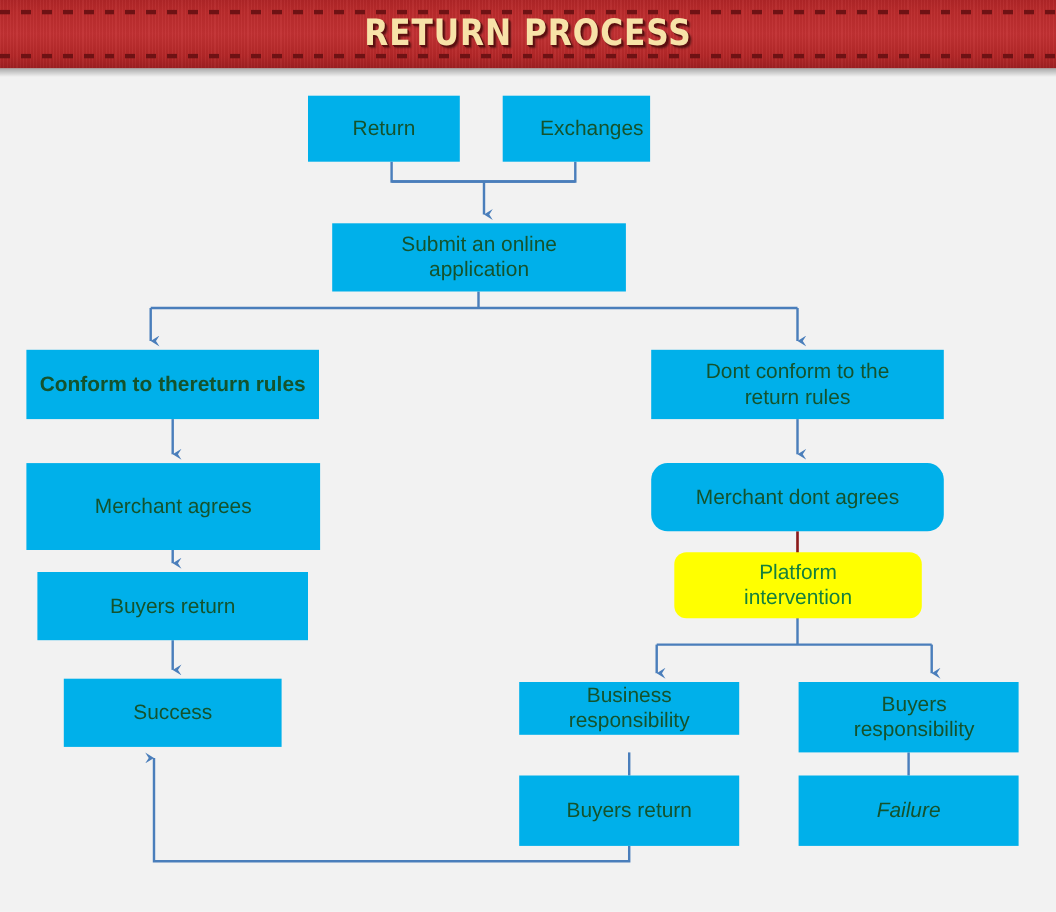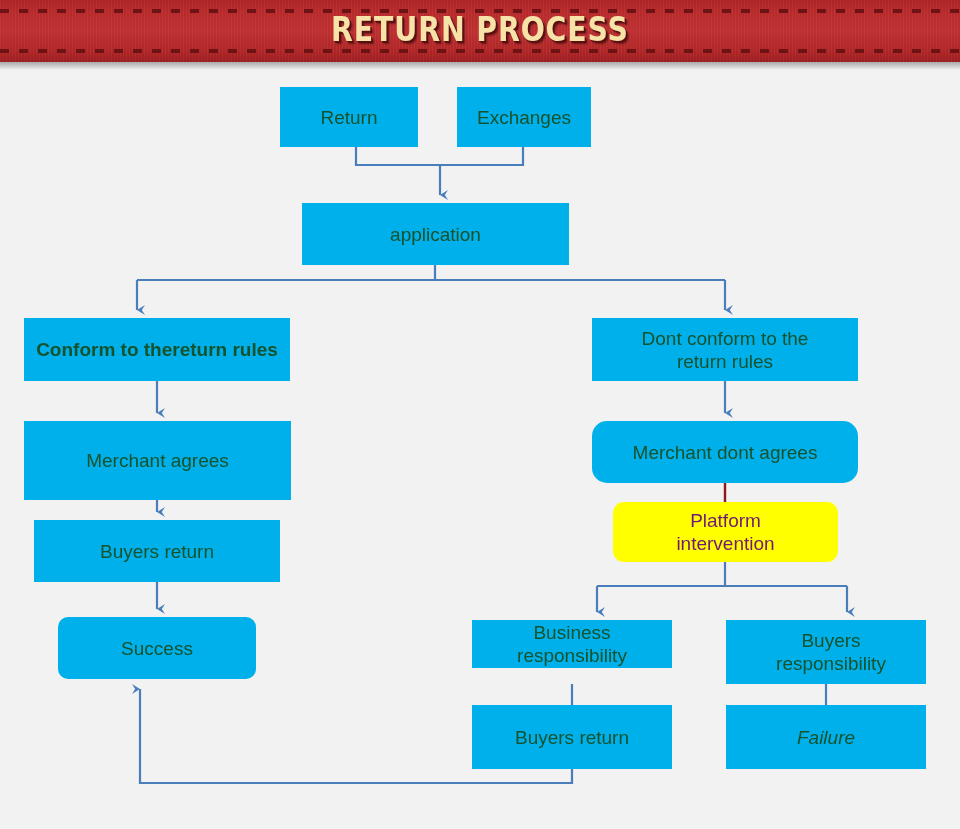--- a/index.html
+++ b/index.html
@@ -102,21 +102,21 @@
     text-align: center;
     color: #14532d;
     background: #00b0ea;
     font-size: 19px;
     line-height: 23px;
     padding: 2px 6px;
     z-index: 2;
   }
   .node.yellow {
     background: #ffff00;
-    color: #701a75;
+    color: #15803d;
     border-radius: 11px;
     font-size: 19px;
     line-height: 23px;
   }
   .node span { display: block; }
 </style>
 </head>
 <body>
 
 <div id="page">
@@ -168,25 +168,26 @@
 
       <g stroke="#8b1a1a" stroke-width="2.4" fill="none">
         <path d="M725,421 L725,500"></path>
       </g>
     </svg>
 
     <div class="node" style="left:280px; top:25px; width:138px; height:60px;">
       <span>Return</span>
     </div>
 
-    <div class="node" style="left:457px; top:25px; width:134px; height:60px;">
+    <div class="node" style="left:457px; top:25px; width:134px; height:60px;justify-content:flex-end;">
       <span>Exchanges</span>
     </div>
 
     <div class="node" style="left:302px; top:141px; width:267px; height:62px; flex-direction:column;">
+      <span>Submit an online</span>
       <span>application</span>
     </div>
 
     <div class="node" style="left:24px; top:256px; width:266px; height:63px; flex-direction:row; font-weight:bold;">
       <span>Conform to the</span>
       <span>return rules</span>
     </div>
 
     <div class="node" style="left:592px; top:256px; width:266px; height:63px; flex-direction:column;">
       <span>Dont conform to the</span>
@@ -203,21 +204,21 @@
 
     <div class="node" style="left:34px; top:458px; width:246px; height:62px;">
       <span>Buyers return</span>
     </div>
 
     <div class="node yellow" style="left:613px; top:440px; width:225px; height:60px; flex-direction:column;">
       <span>Platform</span>
       <span>intervention</span>
     </div>
 
-    <div class="node" style="left:58px; top:555px; width:198px; height:62px;border-radius:10px;">
+    <div class="node" style="left:58px; top:555px; width:198px; height:62px;">
       <span>Success</span>
     </div>
 
     <div class="node" style="left:472px; top:558px; width:200px; height:48px; flex-direction:column;">
       <span>Business</span>
       <span>responsibility</span>
     </div>
 
     <div class="node" style="left:726px; top:558px; width:200px; height:64px; flex-direction:column;padding-left:16px;">
       <span>Buyers</span>

